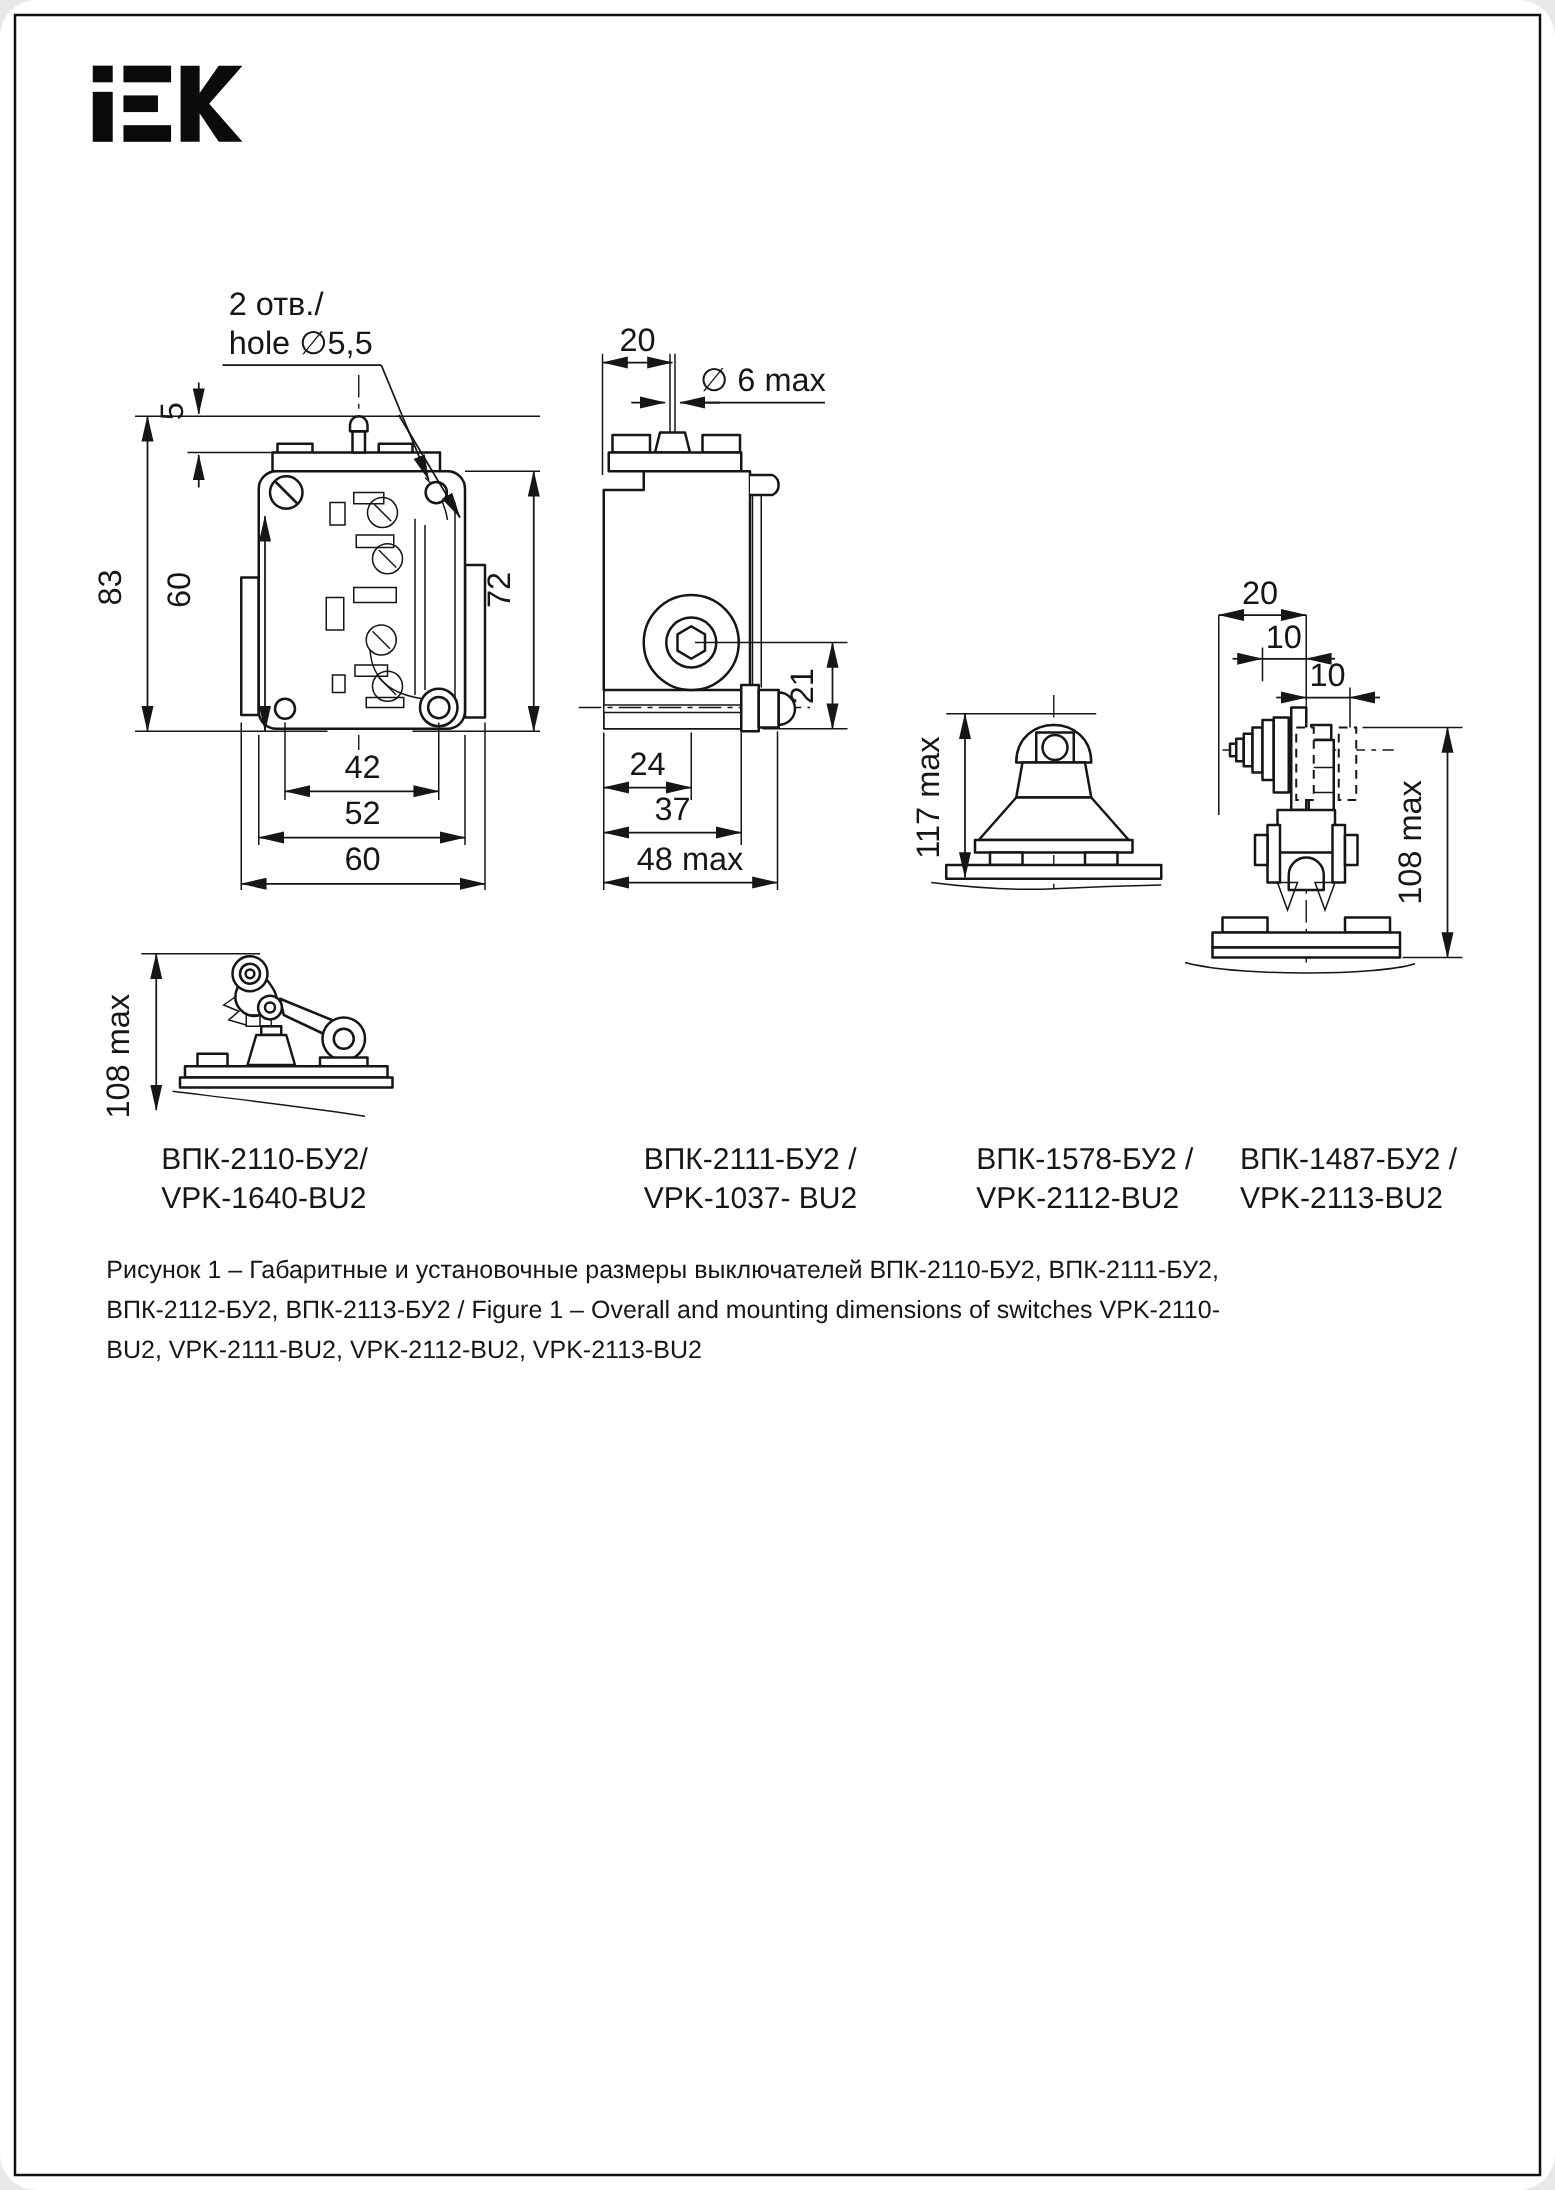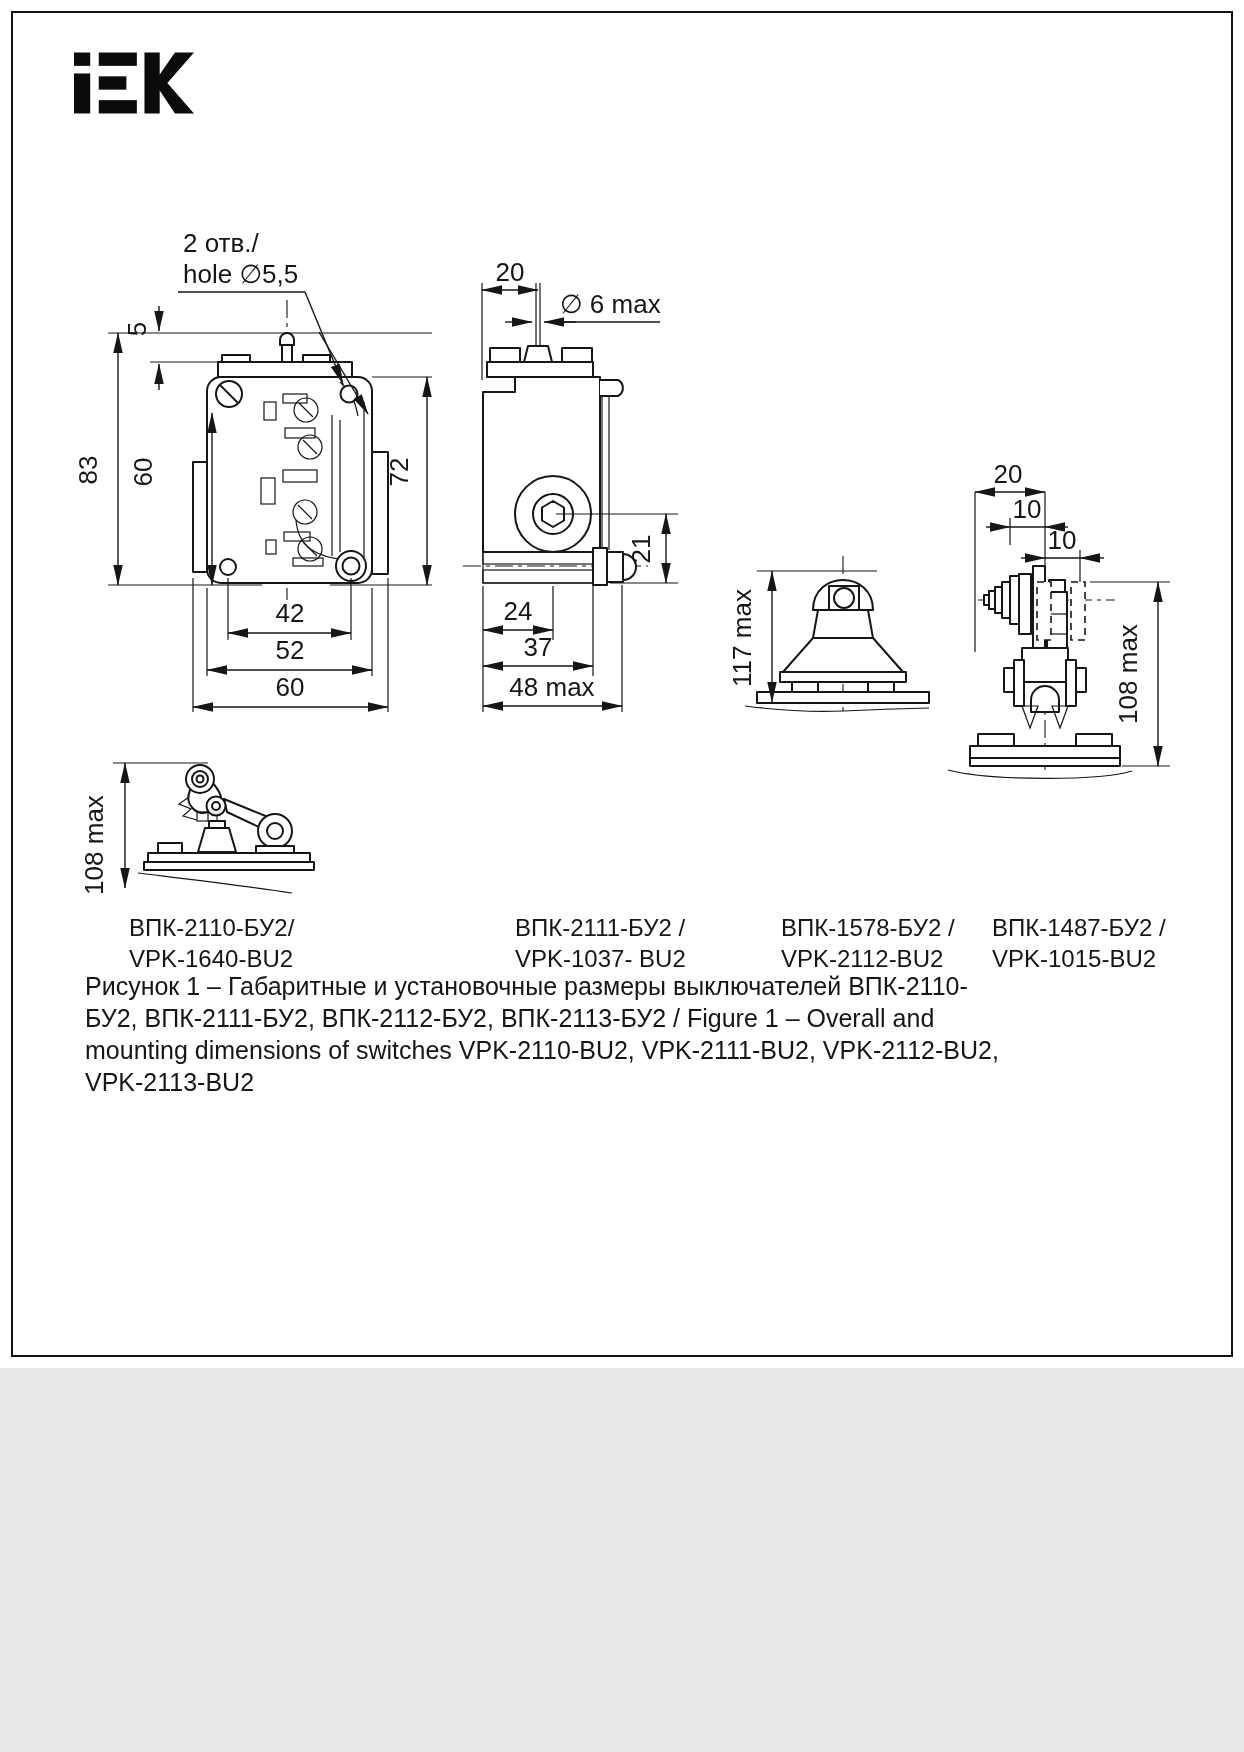--- a/index.html
+++ b/index.html
@@ -1,33 +1,33 @@
 <!DOCTYPE html>
 <html><head>
 <meta charset="utf-8">
 <style>
   html,body{margin:0;padding:0;background:#e8e8e8;}
-  .page{position:relative;width:1244px;height:1368px;background:#ffffff;margin:0 auto;
-        font-family:"Liberation Sans",sans-serif;color:#161616;overflow:hidden;}
+  .page{position:relative;width:1244px;height:1752px;background:#ffffff;margin:0 auto;
+        font-family:"Liberation Sans",sans-serif;color:#161616;overflow:hidden;border-radius:29px;}
   .page-border{position:absolute;left:11px;top:11px;right:11px;bottom:11px;
         border:2px solid #111;pointer-events:none;}
   .logo{position:absolute;left:74px;top:50px;width:120px;height:66px;}
   svg text{fill:#161616;}
   .dtxt{font:26px "Liberation Sans",sans-serif;}
   .drawing{position:absolute;left:0;top:0;}
   .ln{fill:none;stroke:#161616;stroke-width:2;stroke-linejoin:round;stroke-linecap:round;}
   .lnf{fill:#ffffff;stroke:#161616;stroke-width:2;stroke-linejoin:round;}
   .thin{fill:none;stroke:#161616;stroke-width:1.2;}
   .dim{fill:none;stroke:#161616;stroke-width:1.4;}
   .cl{fill:none;stroke:#161616;stroke-width:1.1;stroke-dasharray:18 5 4 5;}
   .dash{fill:#ffffff;stroke:#161616;stroke-width:1.6;stroke-dasharray:7 5;}
   .models{position:absolute;left:0;top:912px;width:1244px;height:70px;margin-left:32px;}
   .model{position:absolute;font-size:24px;line-height:31px;white-space:nowrap;}
-  .caption{position:absolute;left:85px;top:970px;width:935px;
-        font-size:25px;line-height:32px;margin:0;}
+  .caption{position:absolute;left:85px;top:1000px;width:935px;
+        font-size:20px;line-height:32px;margin:0;}
 </style>
 </head>
 <body>
 
 <div class="page">
   <div class="page-border"></div>
 
   <div class="logo" aria-label="IEK">
     <svg width="120" height="66" viewBox="0 0 126 64">
       <g fill="#0b0b0b">
@@ -305,18 +305,18 @@
     <div class="model" style="left:483px">
       <div>ВПК-2111-БУ2 /</div>
       <div>VPK-1037- BU2</div>
     </div>
     <div class="model" style="left:749px">
       <div>ВПК-1578-БУ2 /</div>
       <div>VPK-2112-BU2</div>
     </div>
     <div class="model" style="left:960px">
       <div>ВПК-1487-БУ2 /</div>
-      <div>VPK-1015-BU2</div>
+      <div>VPK-2113-BU2</div>
     </div>
   </div>
 
   <p class="caption">Рисунок 1 – Габаритные и установочные размеры выключателей ВПК-2110-БУ2, ВПК-2111-БУ2, ВПК-2112-БУ2, ВПК-2113-БУ2 / Figure 1 – Overall and mounting dimensions of switches VPK-2110-BU2, VPK-2111-BU2, VPK-2112-BU2, VPK-2113-BU2</p>
 </div>
 
 </body></html>

